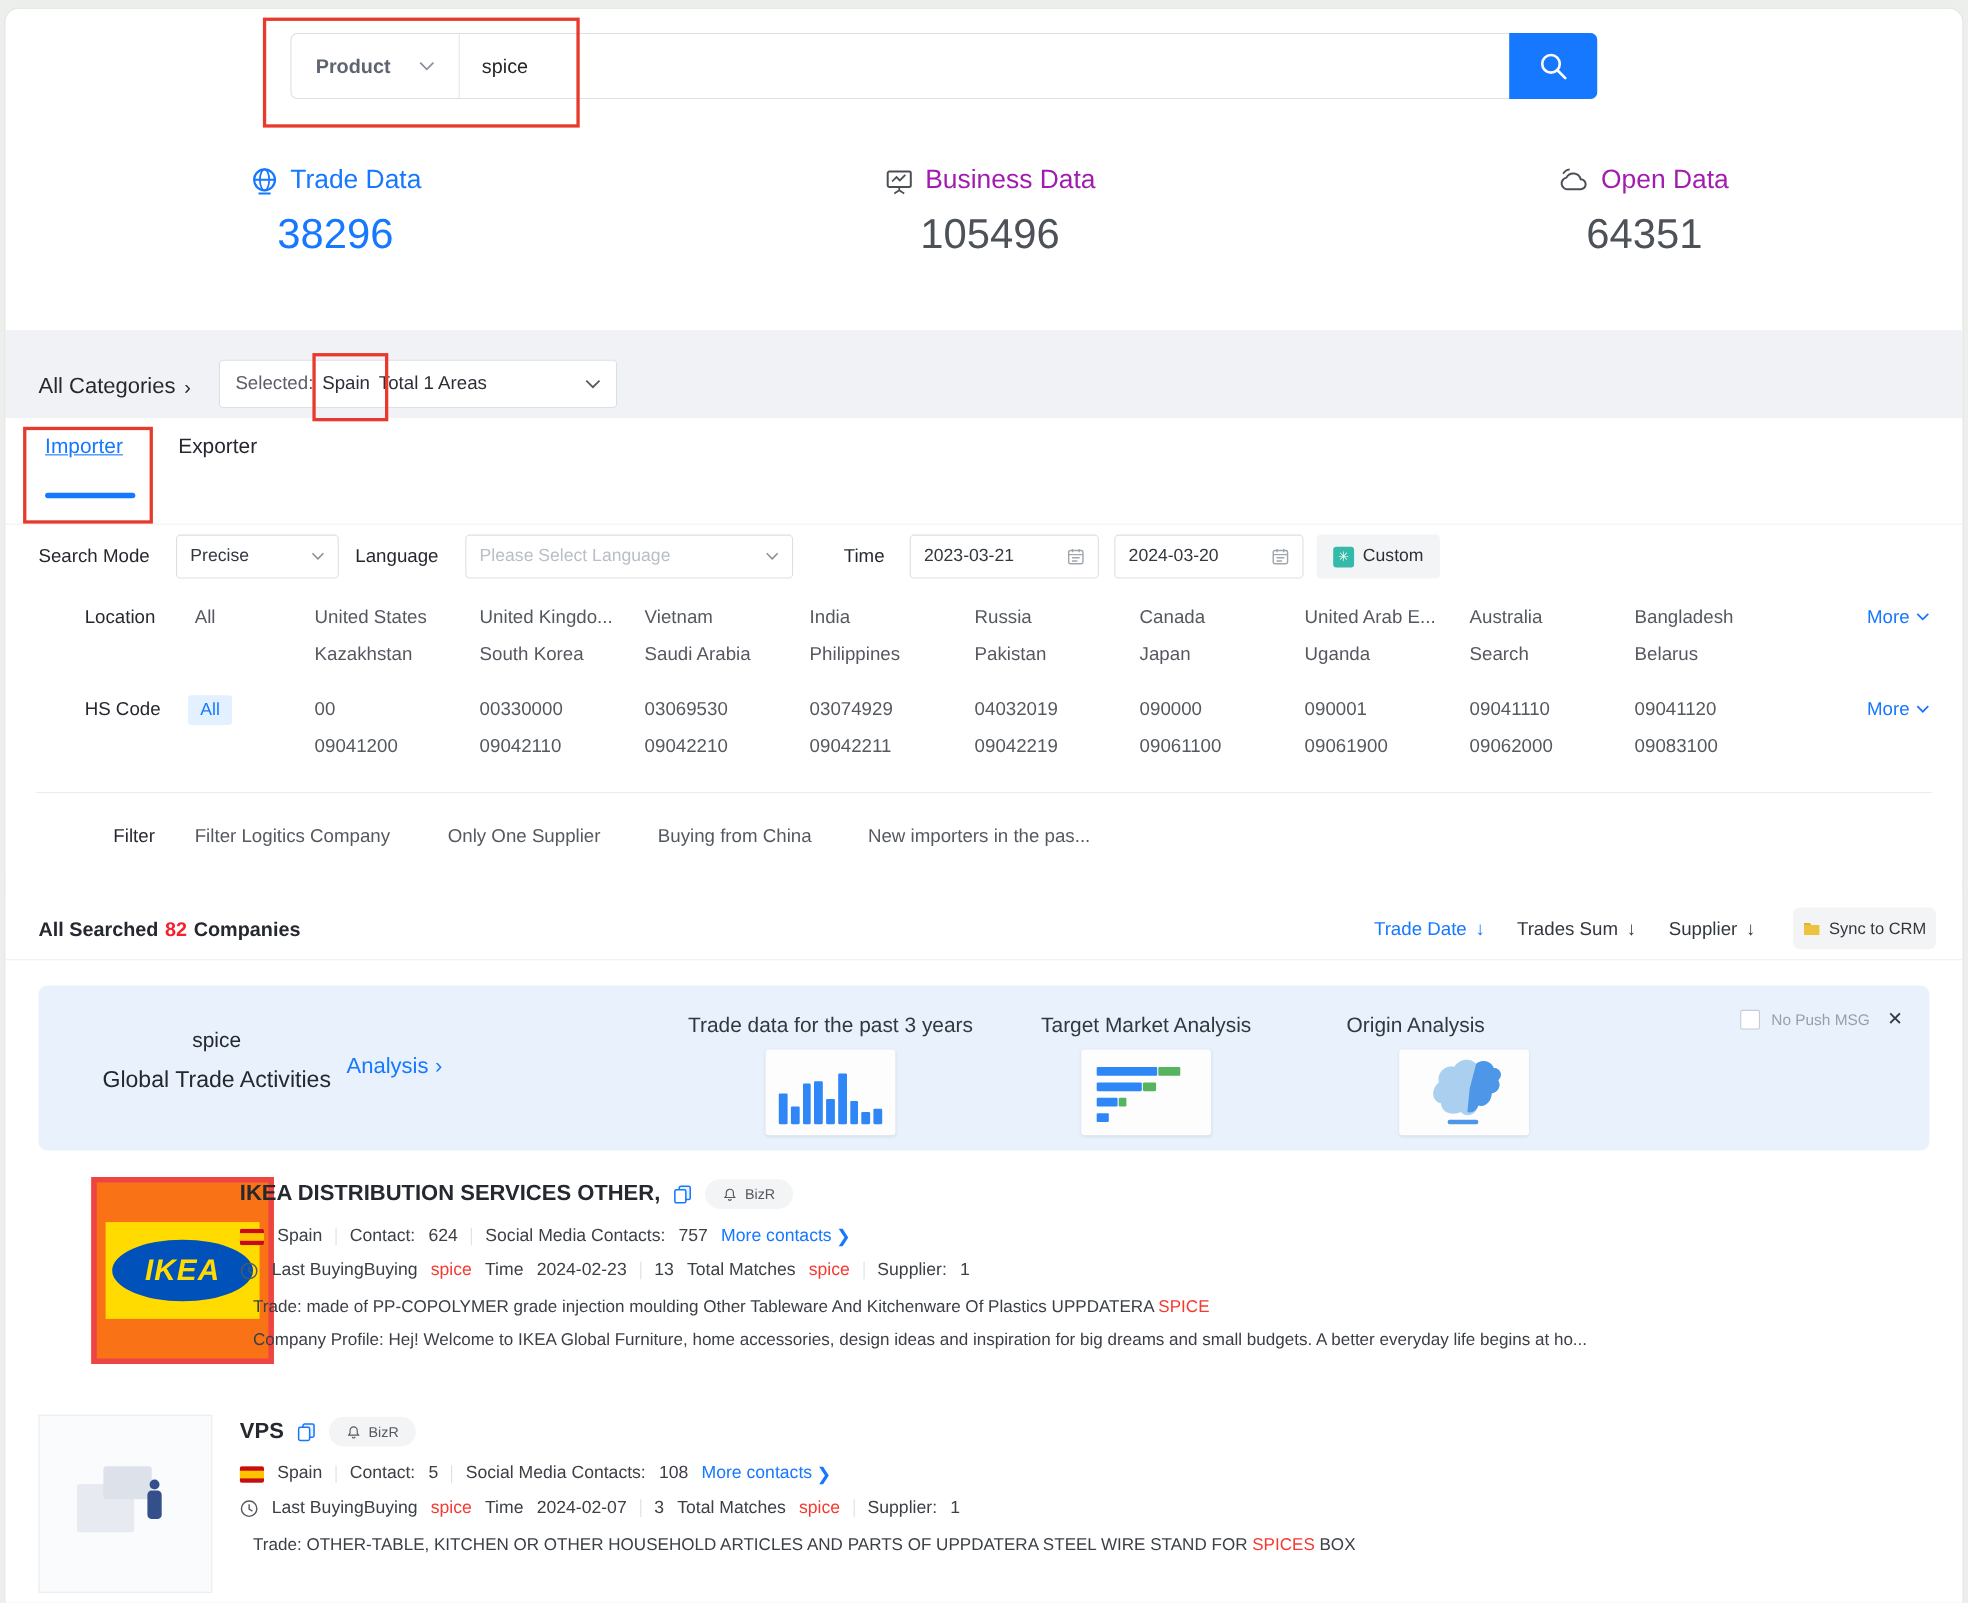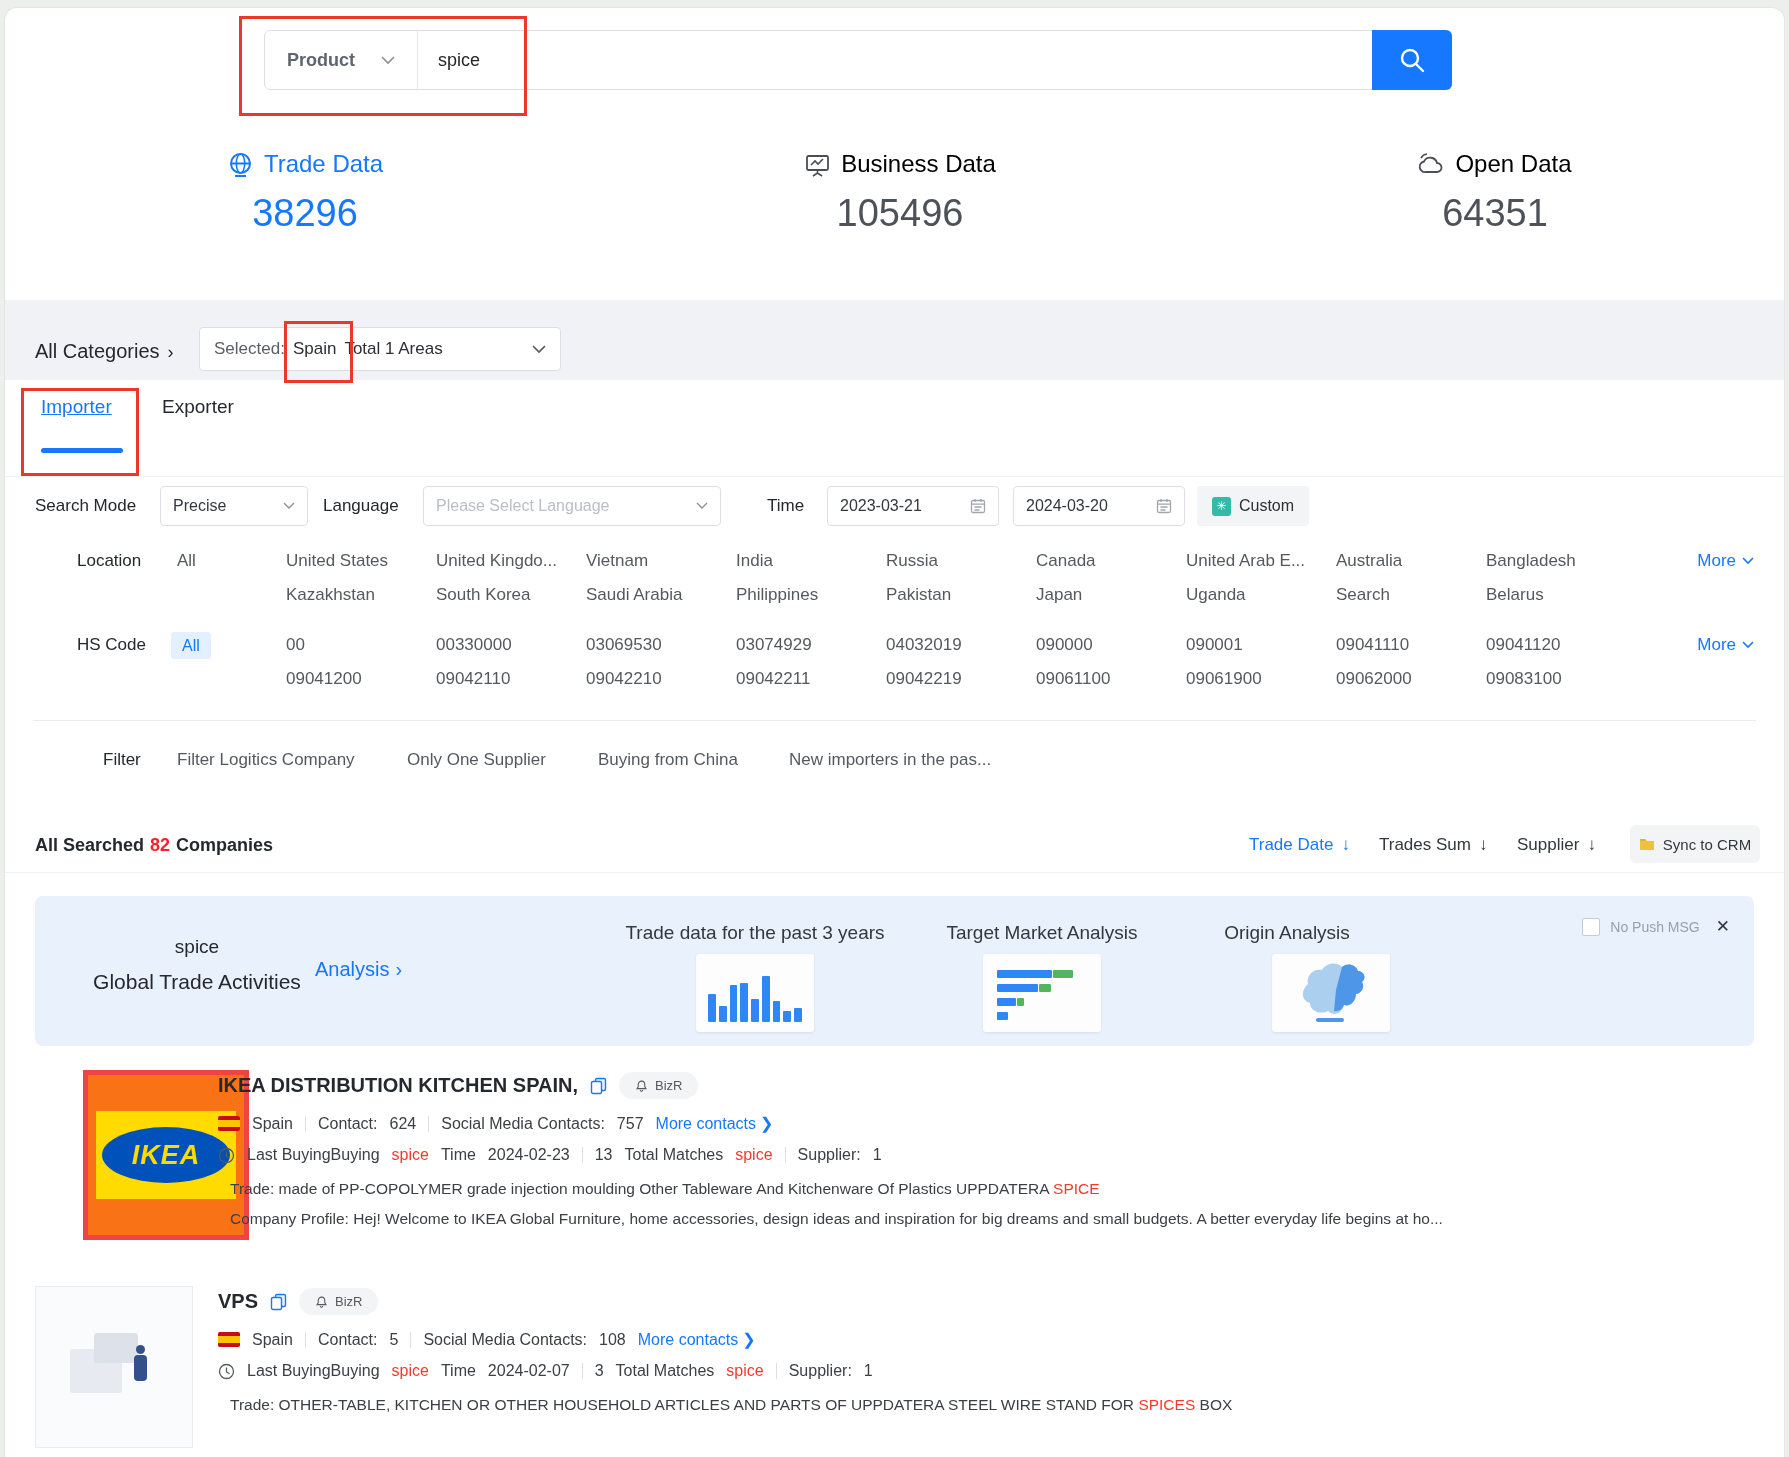--- a/index.html
+++ b/index.html
@@ -9,21 +9,21 @@
   
   .anno{position:absolute;border:3px solid #e8392c;z-index:50;pointer-events:none;}
   
   .searchbar{position:absolute;left:259px;top:22px;width:1186px;height:58px;display:flex;align-items:stretch;border:1px solid #dcdfe6;border-radius:6px;background:#fff;}
   .search-select{display:flex;align-items:center;gap:26px;padding:0 22px;border-right:1px solid #e4e7ec;cursor:pointer;}
   .search-select .lbl{font-size:18px;color:#5f6570;font-weight:bold;}
   .search-input{flex:1;border:none;outline:none;font-size:18px;color:#262626;padding:0 20px;font-family:"Liberation Sans",sans-serif;background:transparent;}
   .search-btn{width:80px;margin:-1px -1px -1px 0;border:none;background:#1677ff;border-radius:0 6px 6px 0;display:flex;align-items:center;justify-content:center;cursor:pointer;}
   
   .stat{position:absolute;top:142px;width:260px;text-align:center;cursor:pointer;}
-  .stat .line1{display:flex;align-items:center;justify-content:center;gap:10px;font-size:24px;color:#000000;}
+  .stat .line1{display:flex;align-items:center;justify-content:center;gap:10px;font-size:24px;color:#a21caf;}
   .stat .num{margin-top:14px;font-size:38px;color:#4d5158;}
   .stat.active .line1,.stat.active .num{color:#1677ff;}
   
   .band{position:absolute;left:0;right:0;top:292px;height:86px;background:#f0f2f5;}
   .all-cats{position:absolute;left:30px;top:313px;height:42px;display:flex;align-items:flex-end;gap:8px;font-size:20px;color:#25282e;cursor:pointer;}
   .all-cats .arr{font-size:18px;color:#25282e;}
   .cat-select{position:absolute;left:194px;top:319px;width:362px;height:44px;background:#fff;border:1px solid #dcdfe6;border-radius:4px;display:flex;align-items:center;padding:0 14px;gap:8px;font-size:17px;cursor:pointer;box-sizing:border-box;}
   .cat-select .sel-lbl{color:#5a5e66;}
   .cat-select .sel-country,.cat-select .sel-total{color:#2b2f36;}
   .cat-select .spacer{flex:1;}
@@ -387,21 +387,21 @@
     <div class="ccard" style="top:258px;">
       <div class="logo-box">
         <div class="ikea-inner">
               <div class="ikea-oval">
                 <b>IKEA</b>
               </div>
             </div>
       </div>
       <div class="cbody">
         <div class="crow1">
-          <span class="cname">IKEA DISTRIBUTION KITCHEN SPAIN,</span>
+          <span class="cname">IKEA DISTRIBUTION SERVICES OTHER,</span>
           <svg width="17" height="18" viewBox="0 0 17 18">
                 <rect x="5.5" y="1.5" width="10" height="12" rx="1.5" fill="#e9f2ff" stroke="#1677ff" stroke-width="1.4"></rect>
                 <rect x="1.5" y="4.5" width="10" height="12" rx="1.5" fill="#fff" stroke="#1677ff" stroke-width="1.4"></rect>
               </svg>
           <span class="bizr">
             <svg width="13" height="14" viewBox="0 0 16 16">
                   <path d="M8 2a4 4 0 014 4v3l1.5 2.2h-11L4 9V6a4 4 0 014-4z" fill="none" stroke="#55595f" stroke-width="1.3"></path>
                   <path d="M6.5 13a1.5 1.5 0 003 0" fill="none" stroke="#55595f" stroke-width="1.3"></path>
                 </svg>
             <span>BizR</span>

